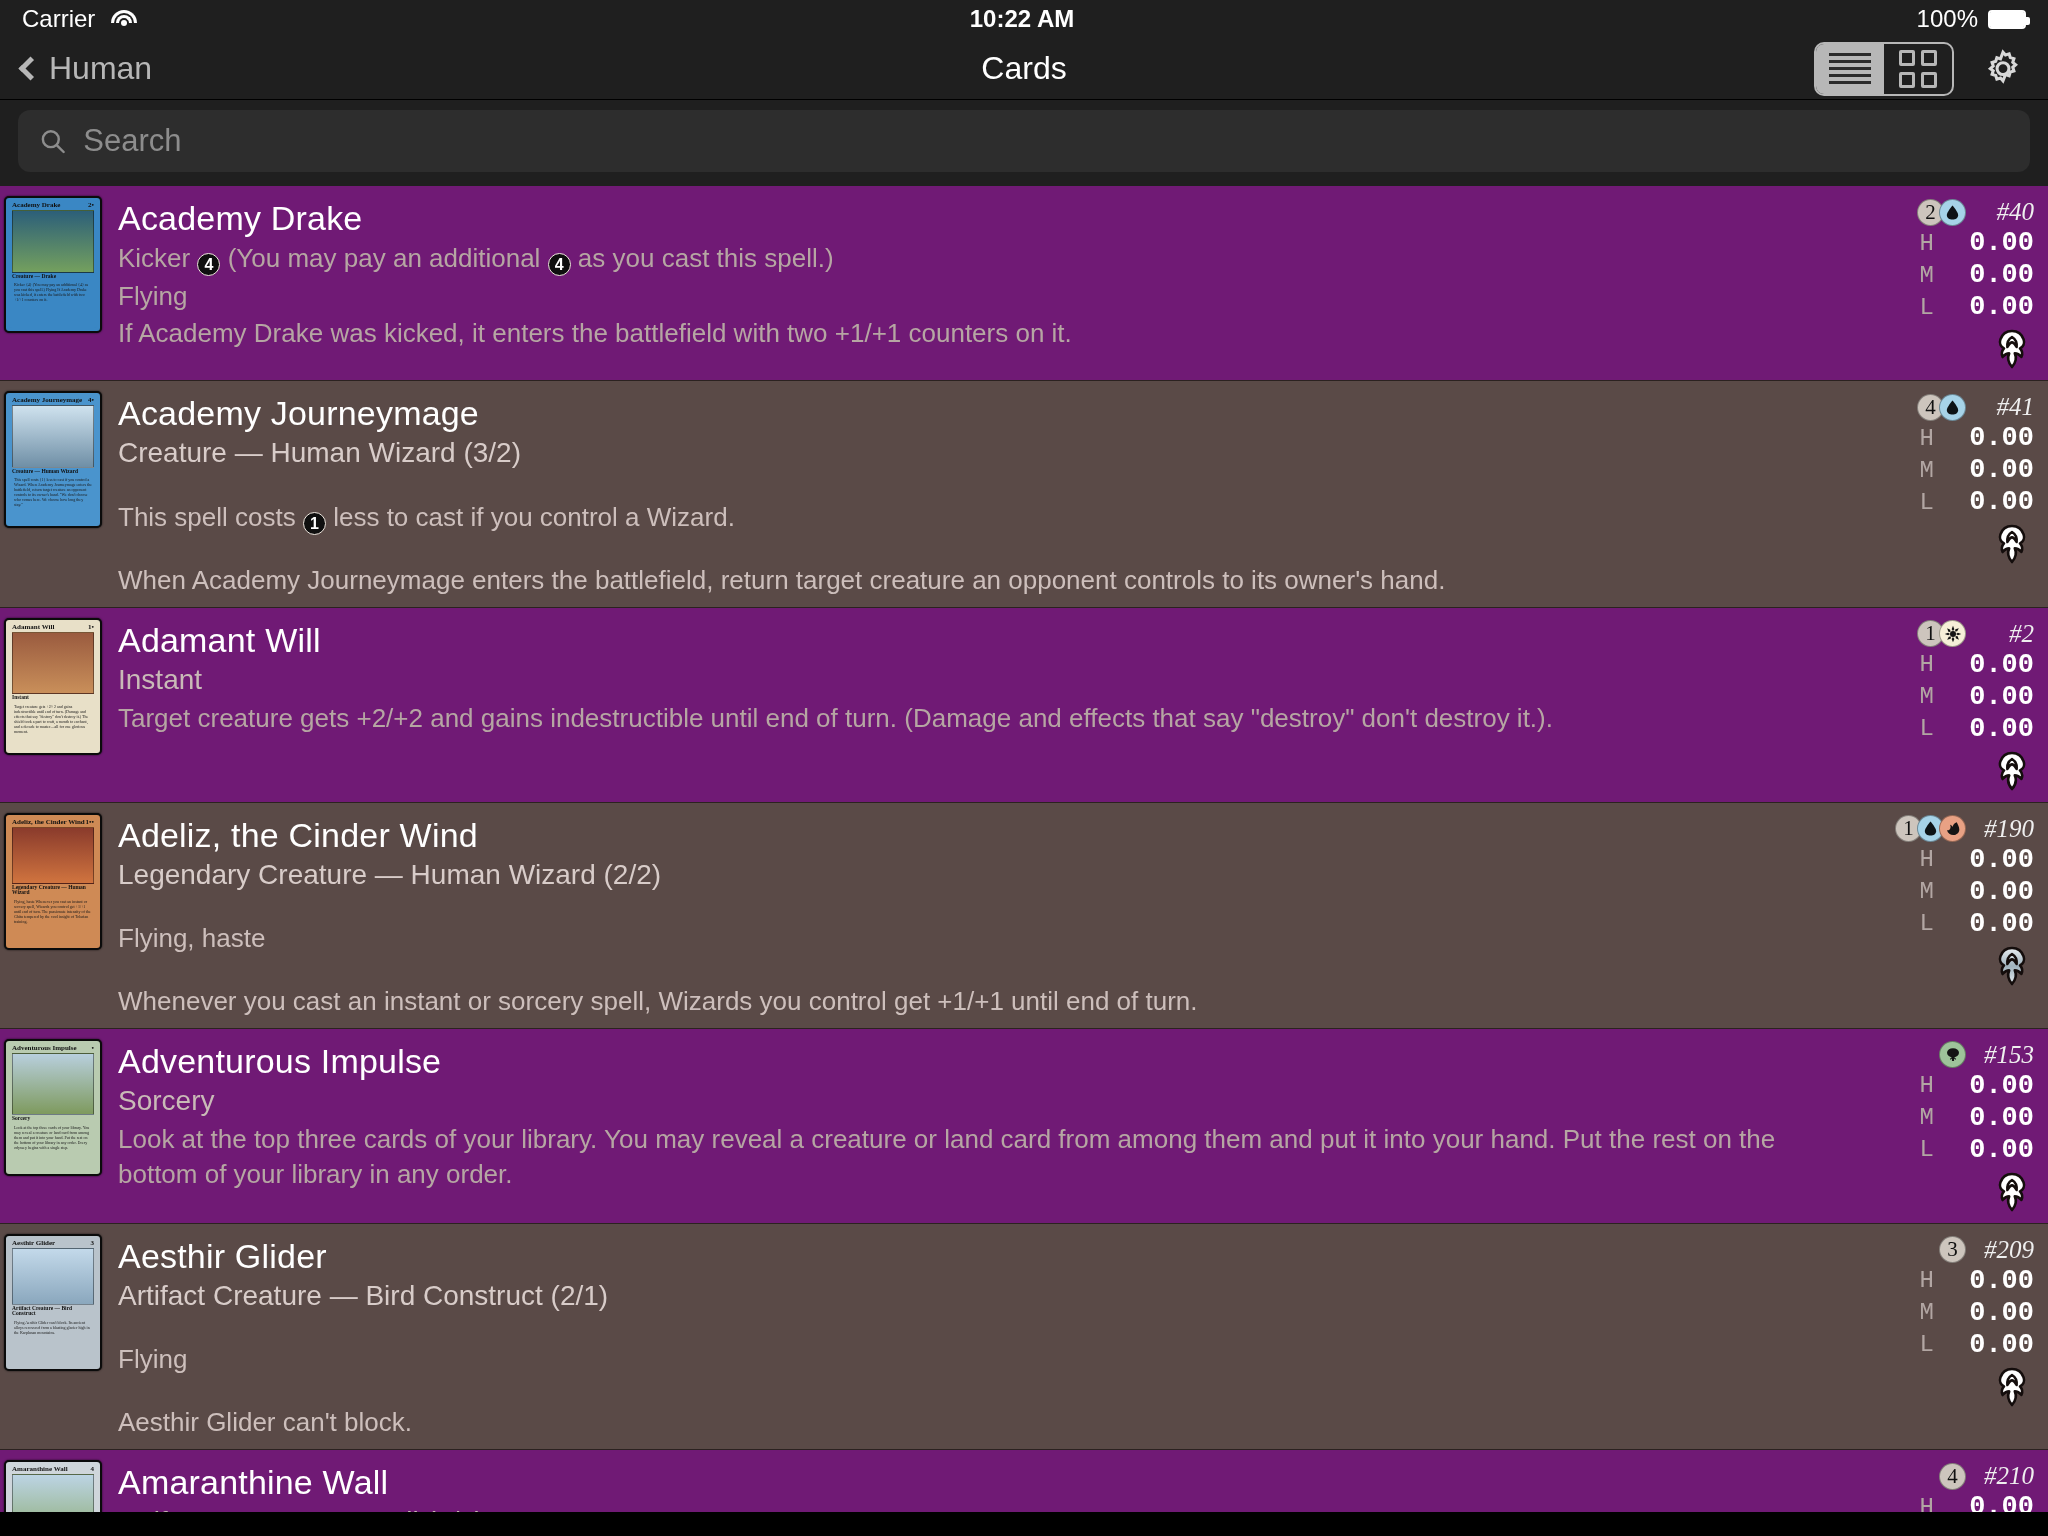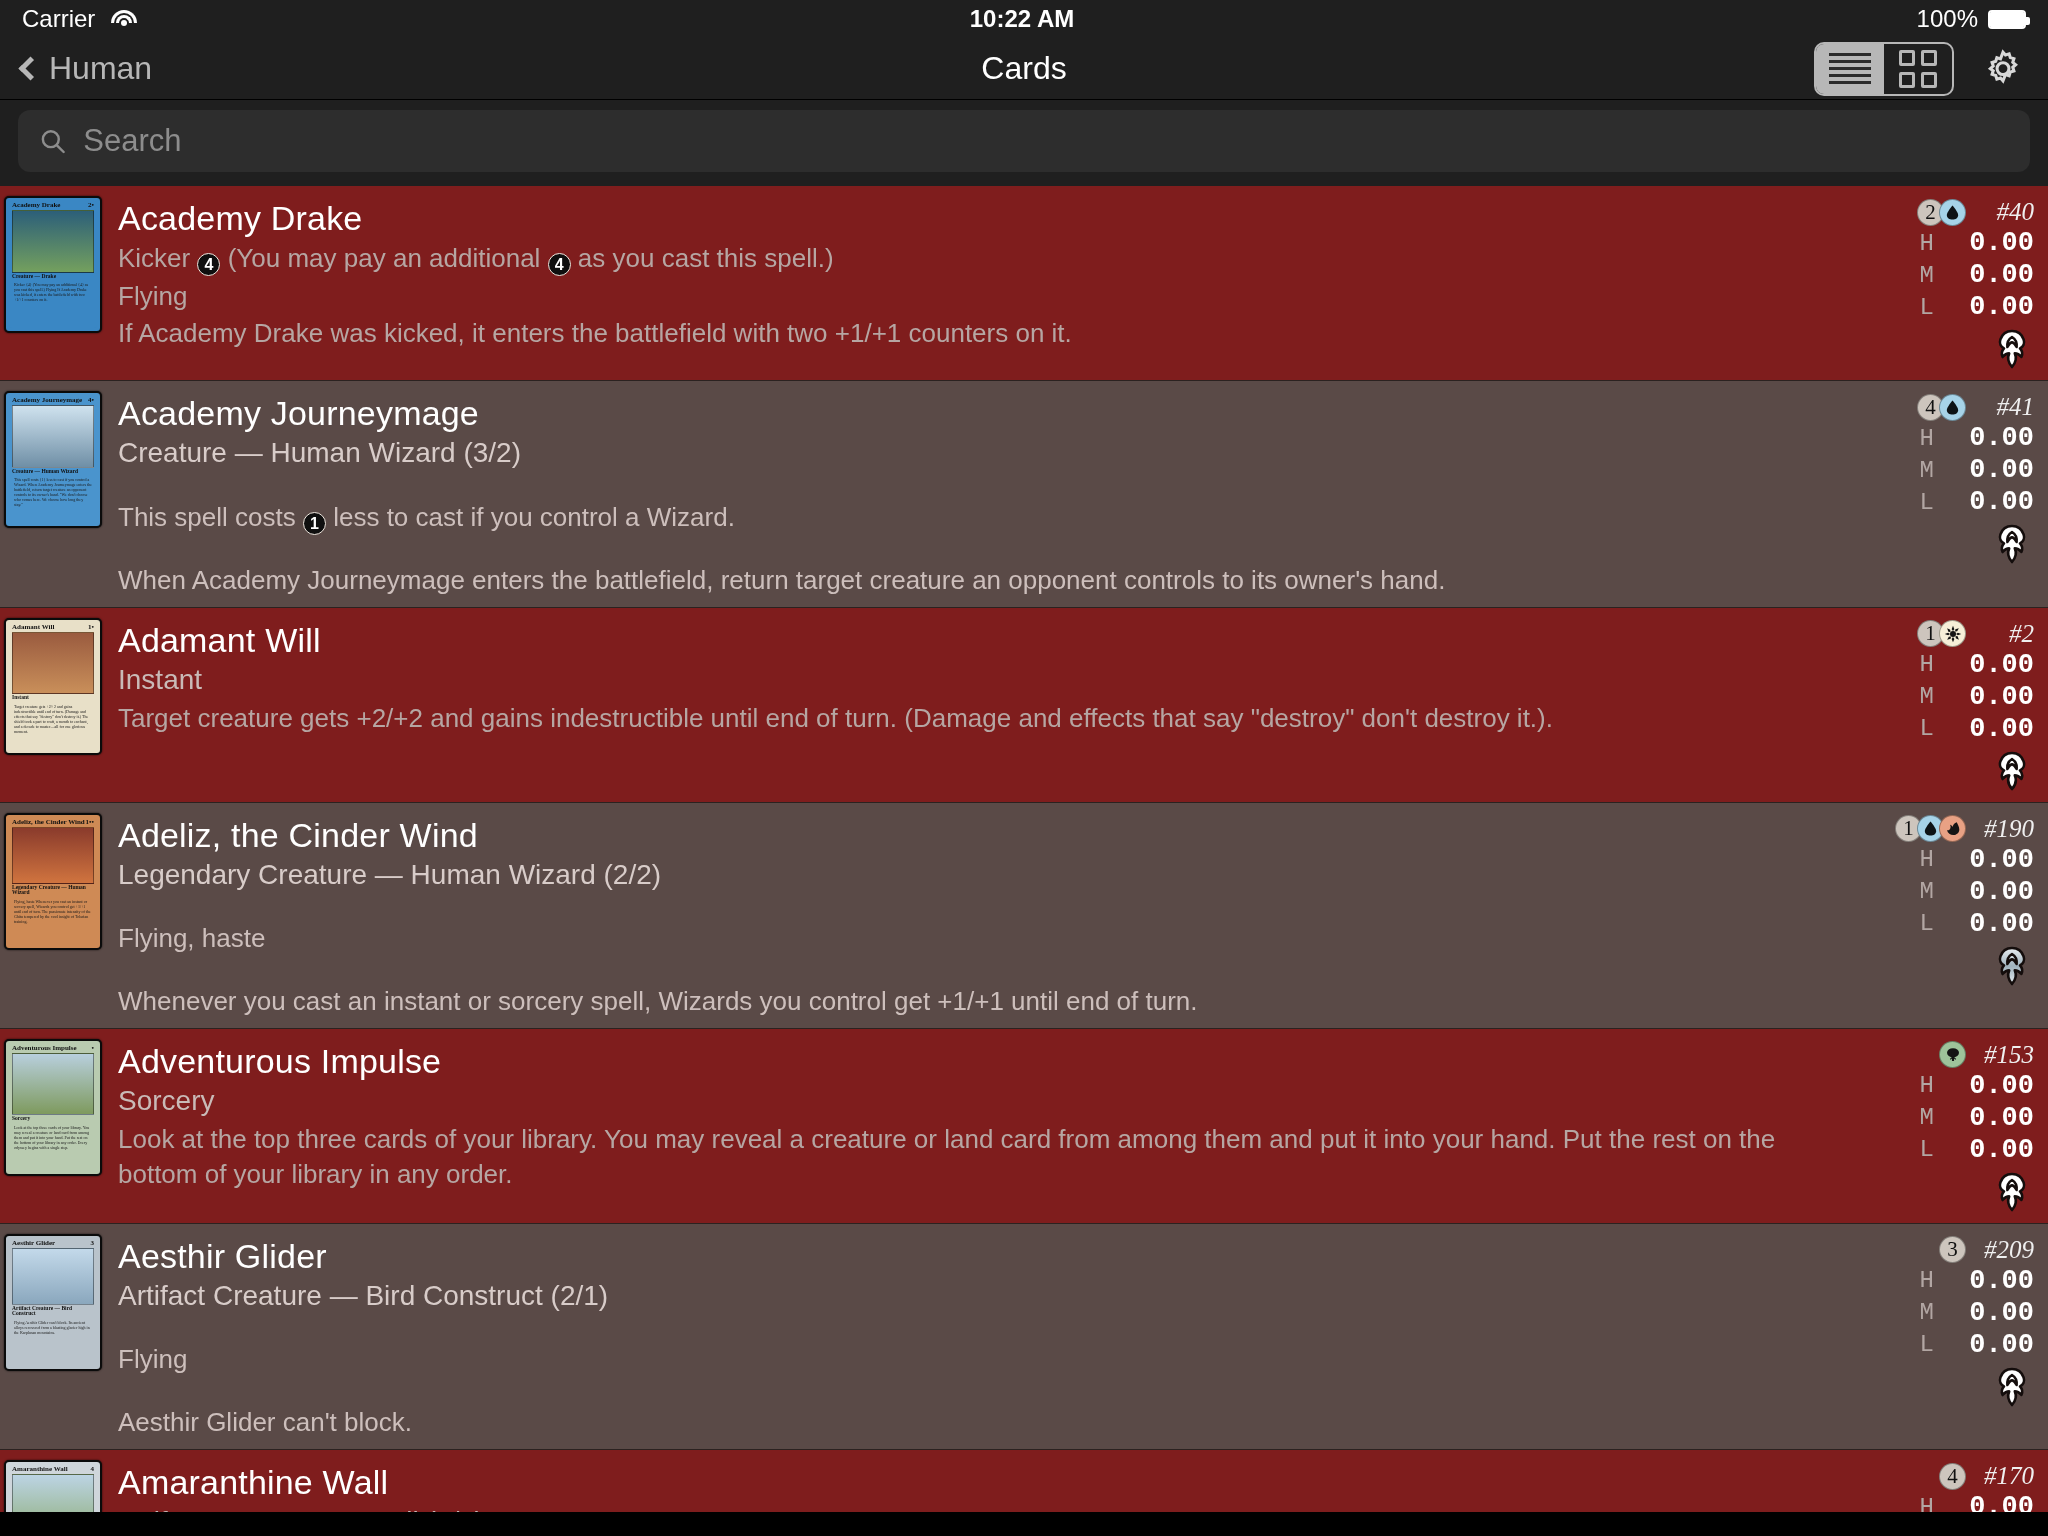--- a/index.html
+++ b/index.html
@@ -85,21 +85,21 @@
   }
   #search-input::placeholder{ color:#8d8d8d; }
 
   
   #card-list { background:#3e302e; height:1326px; overflow:hidden; }
   .card-row {
     display:flex; padding:10px 0 10px 0; position:relative;
     border-bottom:1px solid #2b2220;
   }
   .card-row.alt { background:#5a4a47; }
-  .card-row.odd { background:#7f1d1d; }
+  .card-row.odd { background:#701a75; }
 
   .thumb-wrap{ width:110px; flex:0 0 110px; padding-left:4px; }
   .thumb{
     width:98px; height:137px; border-radius:5px; overflow:hidden;
     background:#111; border:2px solid #0b0b0b; position:relative;
     box-shadow:0 0 2px rgba(0,0,0,.8);
   }
   .mini-frame{ position:absolute; inset:3px; border-radius:3px; display:flex; flex-direction:column;}
   .mini-title{
     font-size:7px; color:#111; padding:1px 3px; display:flex;
@@ -603,21 +603,21 @@
         <div class="card-type">Artifact Creature — Wall (0/6)</div>
         <div class="card-text">Defender</div>
       </div>
       <div class="right-col">
         <div class="cost-line">
           <span class="mana-pips">
             <span class="pip generic">
               <span>4</span>
             </span>
           </span>
-          <span class="collector">#170</span>
+          <span class="collector">#210</span>
         </div>
         <div class="price-row">
           <span class="price-label">H</span>
           <span class="price-val">0.00</span>
         </div>
         <div class="price-row">
           <span class="price-label">M</span>
           <span class="price-val">0.00</span>
         </div>
         <div class="price-row">

